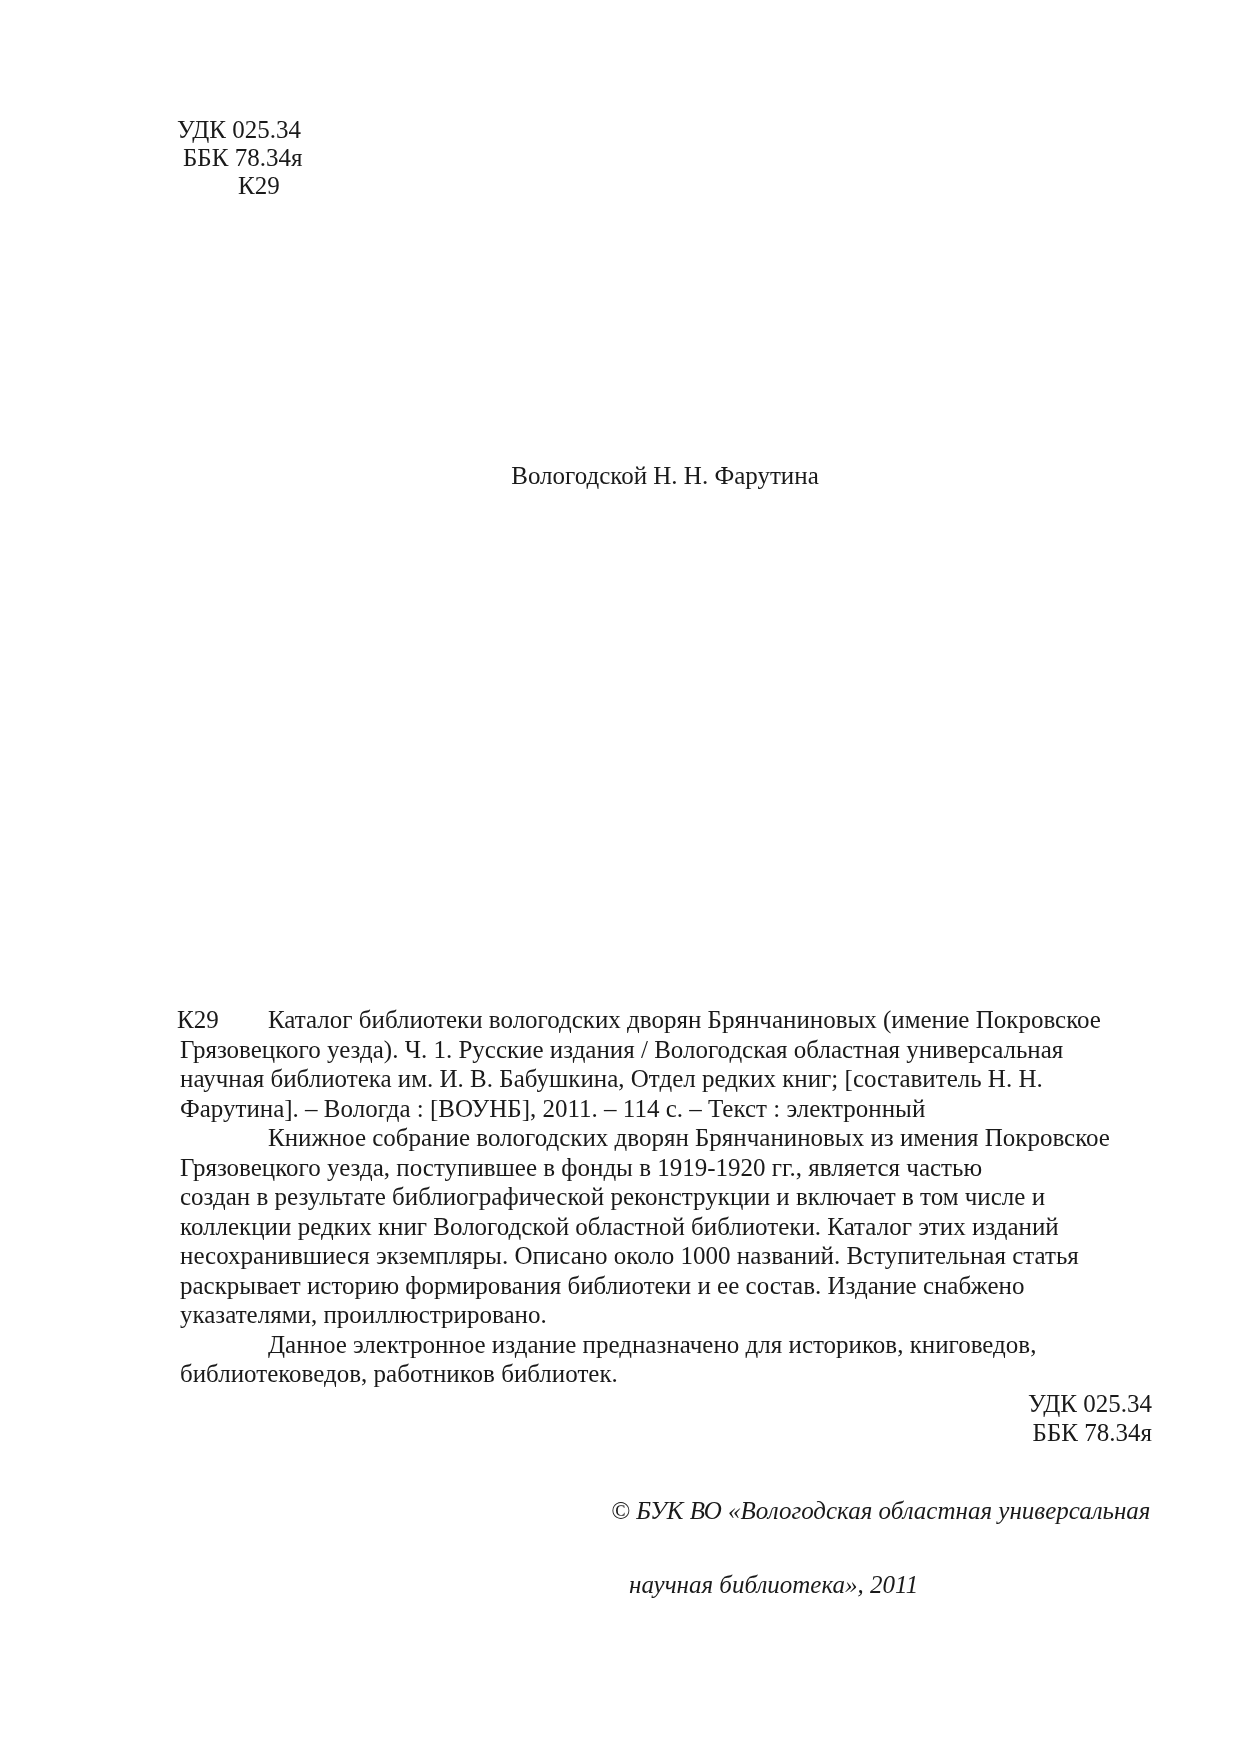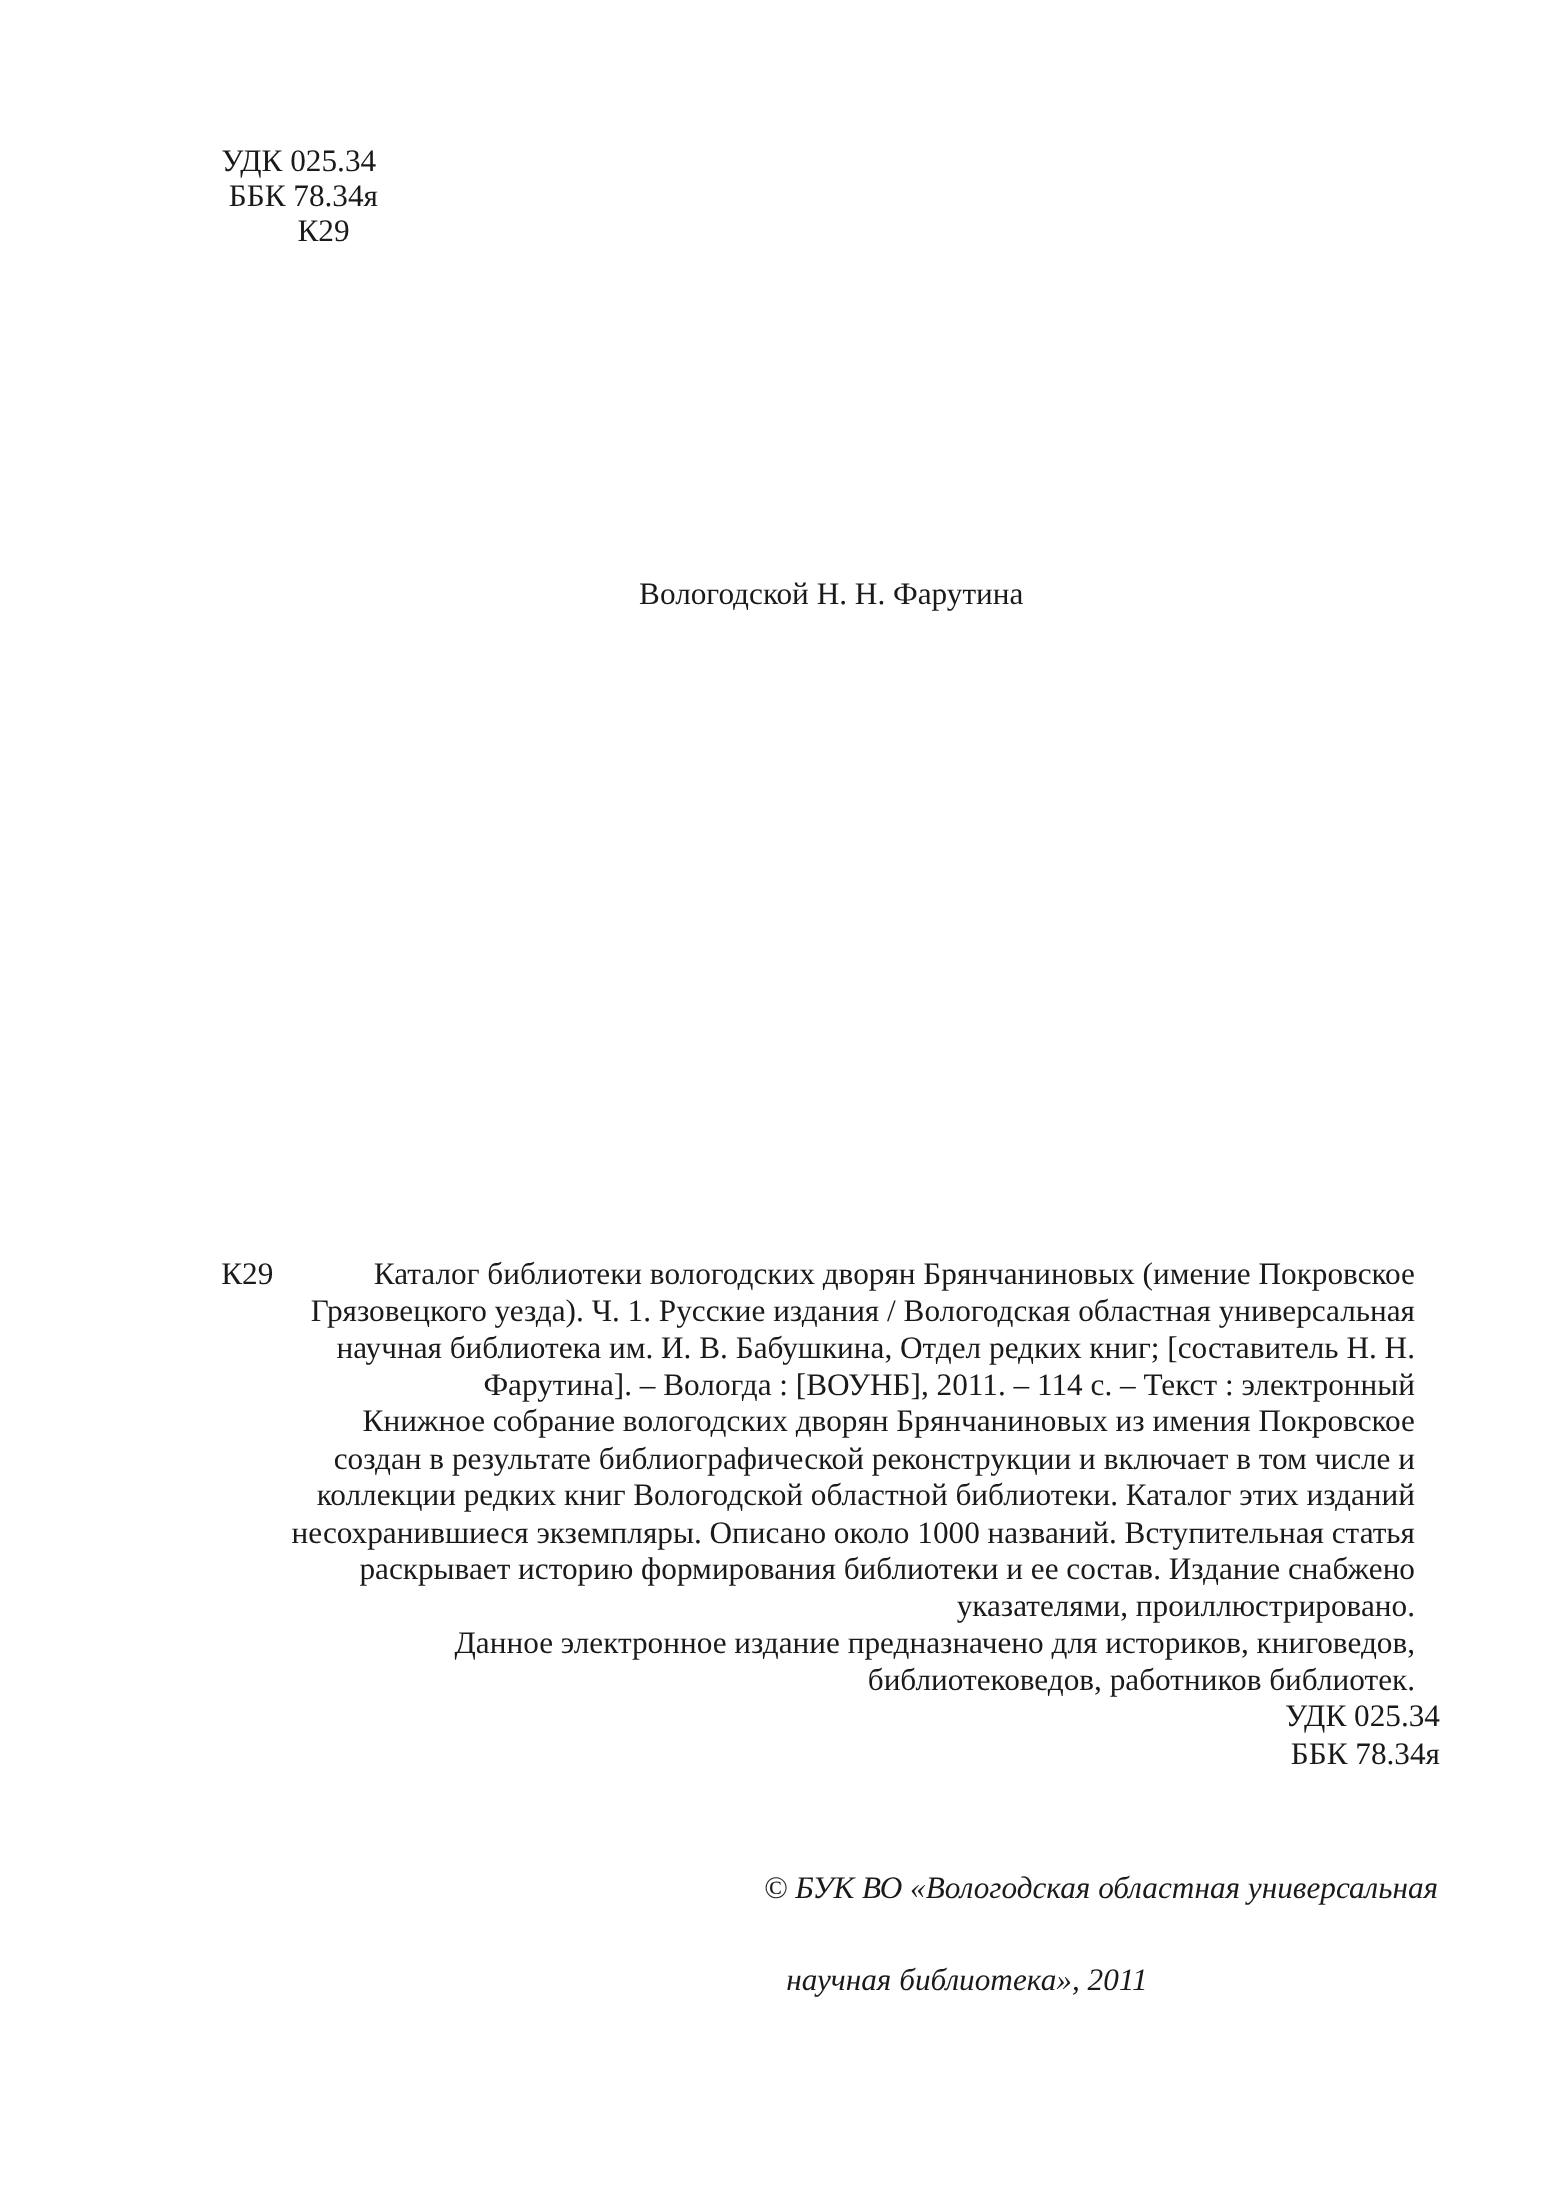--- a/index.html
+++ b/index.html
@@ -44,21 +44,21 @@
     top: 1005px;
     width: 952px;
     font-size: 25px;
     line-height: 29.5px;
   }
   #catalog .k29-label {
     position: absolute;
     left: -3px;
     top: 0;
   }
-  #catalog .line { white-space: nowrap; text-align: right; }
+  #catalog .line { white-space: nowrap; }
   #catalog .ind { text-indent: 88px; }
 
   
   #udk-bottom {
     width: 972px;
     text-align: right;
     white-space: nowrap;
   }
 
   
@@ -83,20 +83,21 @@
 
 <div id="compiler" class="abs">Вологодской Н. Н. Фарутина</div>
 
 <div id="catalog" class="abs">
   <span class="k29-label">К29</span>
   <div class="line ind">Каталог библиотеки вологодских дворян Брянчаниновых (имение Покровское</div>
   <div class="line">Грязовецкого уезда). Ч. 1. Русские издания / Вологодская областная универсальная</div>
   <div class="line">научная библиотека им. И. В. Бабушкина, Отдел редких книг; [составитель Н. Н.</div>
   <div class="line">Фарутина]. – Вологда : [ВОУНБ], 2011. – 114 с. – Текст : электронный</div>
   <div class="line ind">Книжное собрание вологодских дворян Брянчаниновых из имения Покровское</div>
+  <div class="line">Грязовецкого уезда, поступившее в фонды в 1919-1920 гг., является частью</div>
   <div class="line">создан в результате библиографической реконструкции и включает в том числе и</div>
   <div class="line">коллекции редких книг Вологодской областной библиотеки. Каталог этих изданий</div>
   <div class="line">несохранившиеся экземпляры. Описано около 1000 названий. Вступительная статья</div>
   <div class="line">раскрывает историю формирования библиотеки и ее состав. Издание снабжено</div>
   <div class="line">указателями, проиллюстрировано.</div>
   <div class="line ind">Данное электронное издание предназначено для историков, книговедов,</div>
   <div class="line">библиотековедов, работников библиотек.</div>
 
   <div id="udk-bottom">
     <div>УДК 025.34</div>

